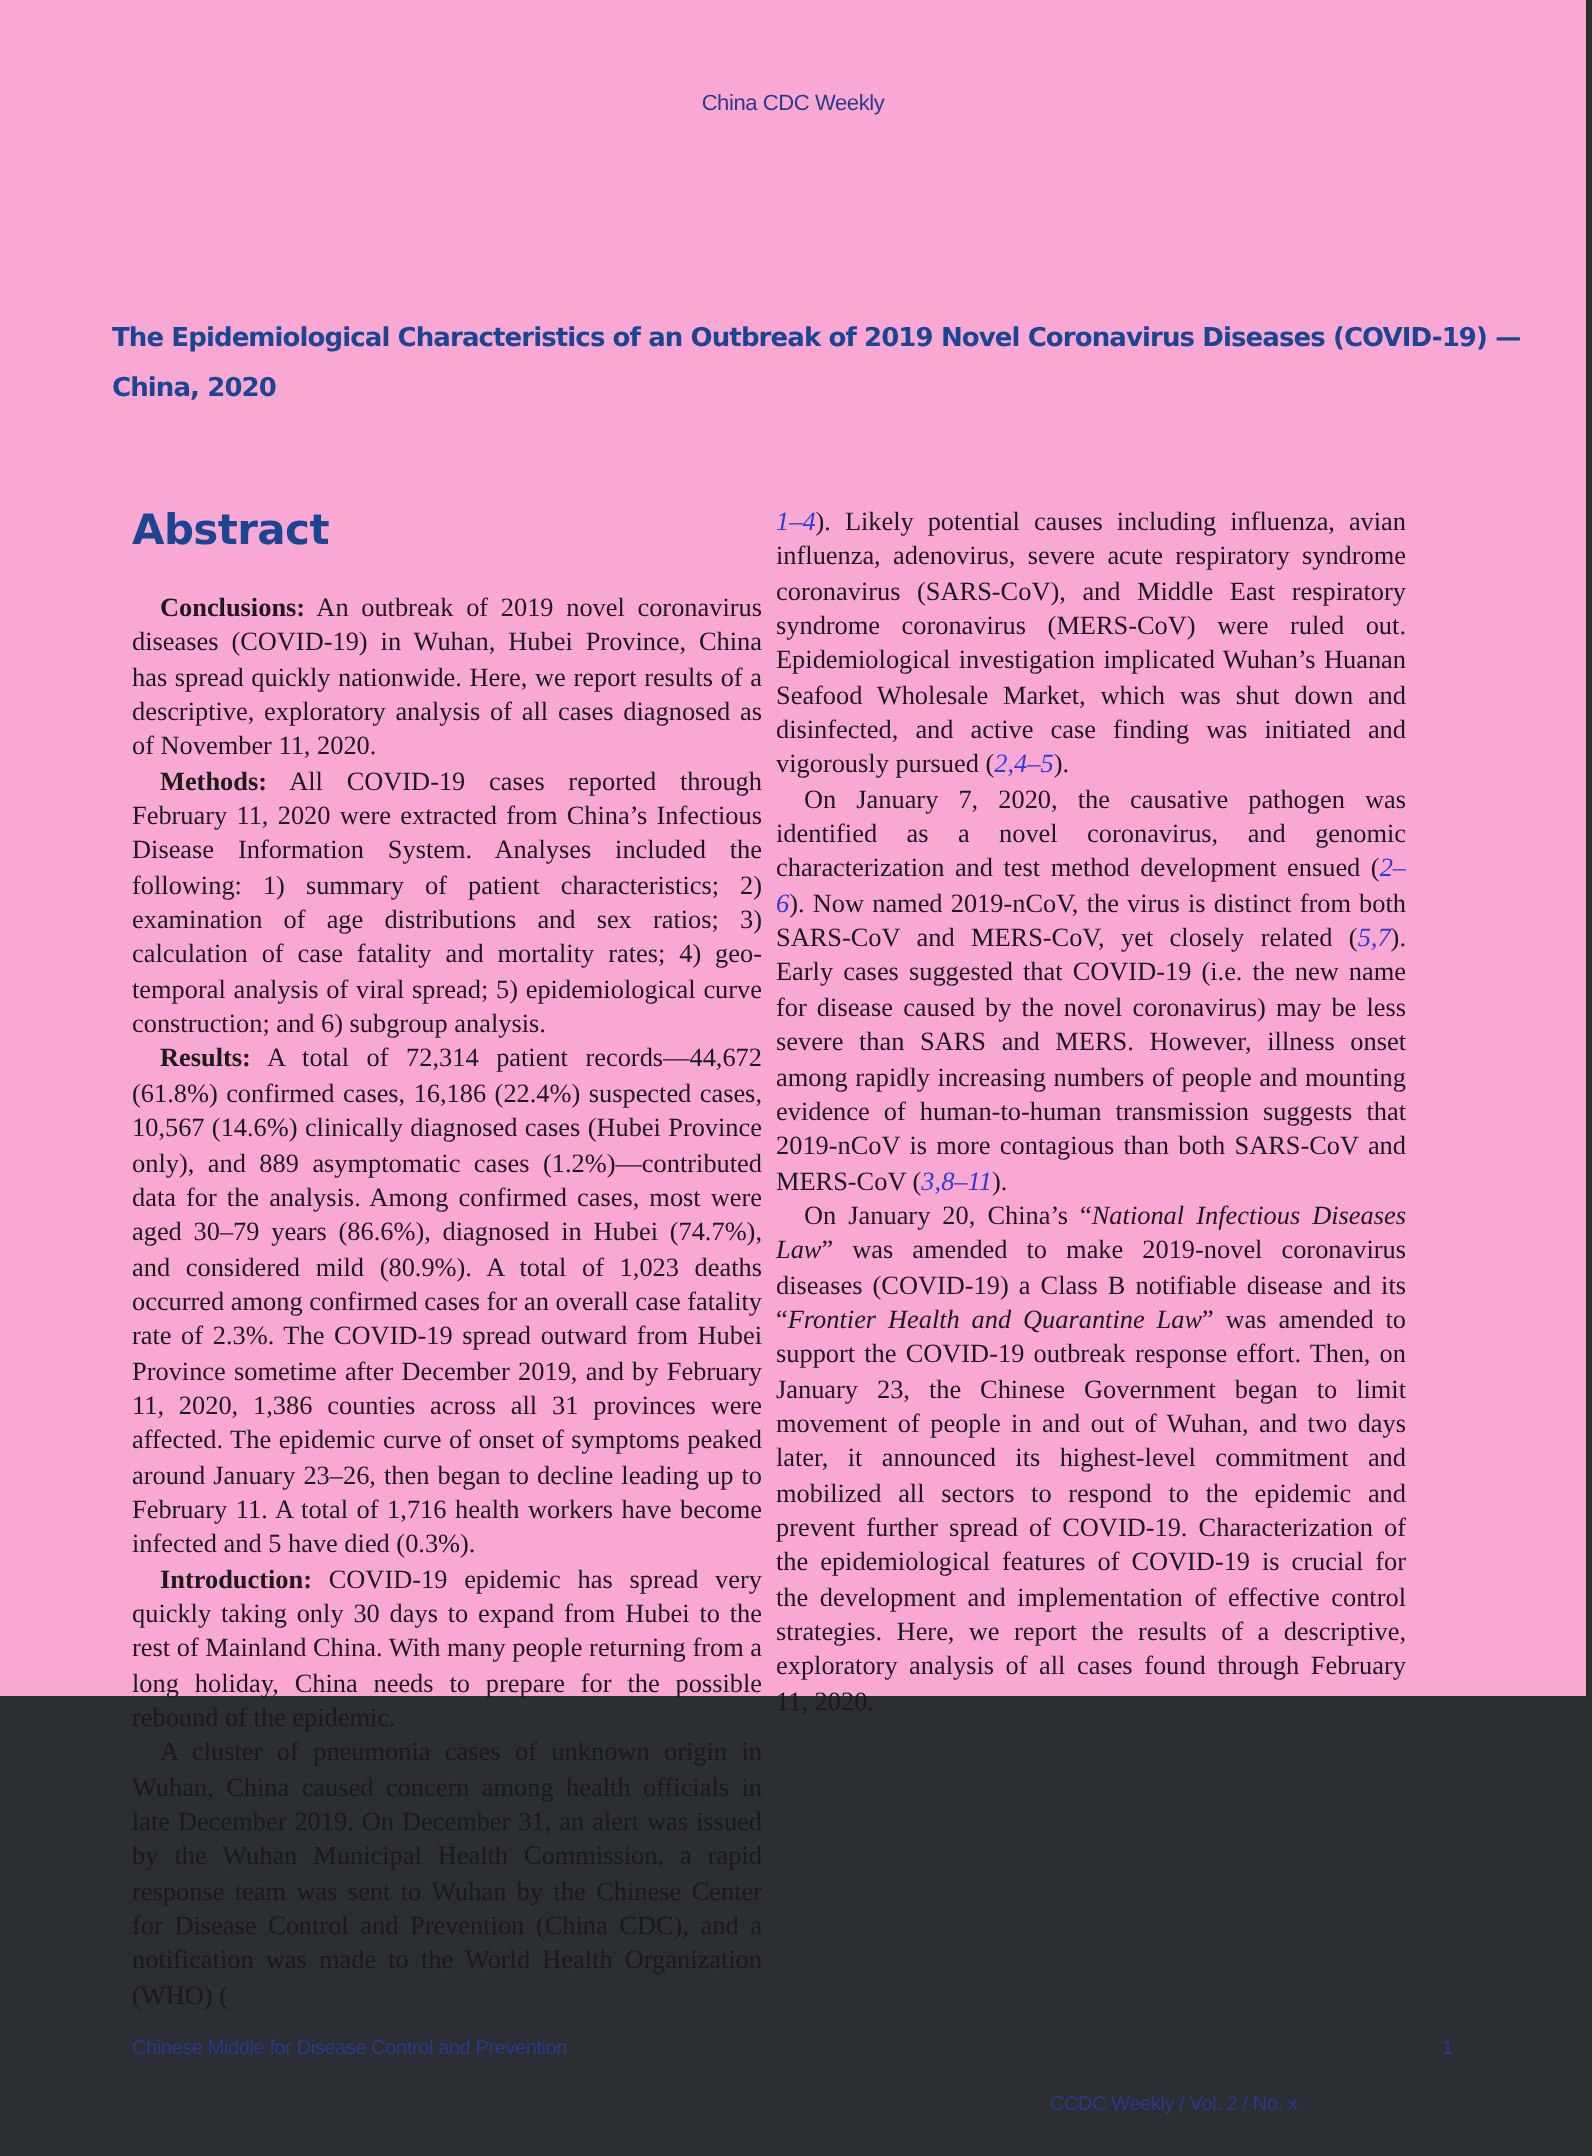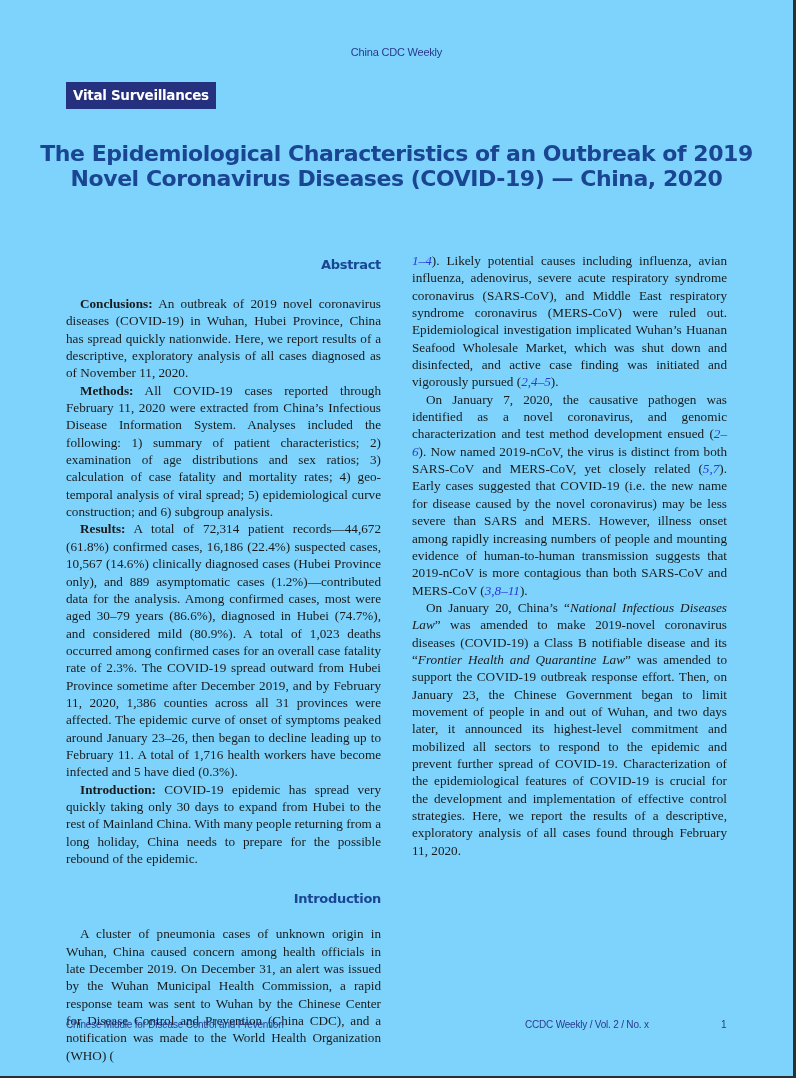--- a/index.html
+++ b/index.html
@@ -3,103 +3,101 @@
 <meta charset="utf-8">
 <style>
   html, body { margin: 0; padding: 0; }
   body {
     width: 796px; height: 1078px; overflow: hidden;
     background: #2b2e33;
     position: relative;
   }
   .page {
     position: absolute; left: 0; top: 0;
-    width: 793px; height: 1076px;
-    background: #7dd3fc;
+    width: 793px; height: 848px;
+    background: #f9a8d4;
   }
   .running-head {
     position: absolute; top: 46px; left: 0; width: 793px;
     text-align: center;
     font-family: "Liberation Sans", sans-serif;
     font-size: 11px; color: #2a3a8c;
     letter-spacing: -0.2px;
   }
   .section-badge {
     position: absolute; left: 66px; top: 82px;
     height: 27px; padding: 0 7px;
     background: #25307e; color: #ffffff;
     font-family: "DejaVu Sans", sans-serif;
     font-weight: bold; font-size: 13.5px;
     line-height: 27px; letter-spacing: -0.3px;
   }
   .title {
     position: absolute; top: 141px; left: 40px; width: 713px;
-    text-align: center;
+    text-align: left;
     font-family: "DejaVu Sans", sans-serif; font-weight: bold;
-    font-size: 22px; line-height: 25px; color: #1a4592;
+    font-size: 13px; line-height: 25px; color: #1a4592;
     letter-spacing: -0.45px;
-    margin: 0;
+    margin: 16px;
   }
   .authors {
     position: absolute; top: 207px; left: 0; width: 793px;
     text-align: center;
     font-family: "Liberation Serif", serif; font-size: 13px; color: #111;
   }
   .col {
     position: absolute; top: 252px;
     font-family: "Liberation Serif", serif;
     font-size: 13.2px; line-height: 17.35px; color: #1a1a1a;
     text-align: justify;
   }
   .col.left { left: 66px; width: 315px; }
-  .col.right { left: 412px; width: 315px; }
+  .col.right { left: 388px; width: 315px; }
   .col h2 {
     font-family: "DejaVu Sans", sans-serif; font-weight: bold;
-    font-size: 13px; color: #1a4592; text-align: right;
+    font-size: 21px; color: #1a4592; text-align: left;
     margin: 0; line-height: 26px; letter-spacing: -0.3px;
   }
   .col h2.abstract-h { margin-bottom: 17px; }
   .col h2.intro-h { margin-top: 19px; margin-bottom: 13px; }
   .col p { margin: 0; text-indent: 14px; }
   .col .label { font-weight: bold; }
   .col .ref { color: #2a3bd6; font-style: italic; }
   .col .it { font-style: italic; }
   .footer {
     position: absolute; top: 1019px;
     font-family: "Liberation Sans", sans-serif; font-size: 10px; color: #2a3a8c;
     letter-spacing: -0.2px;
   }
   .footer.left { left: 66px; }
-  .footer.mid { left: 525px; }
+  .footer.mid { left: 525px; margin-top: 28px; }
   .footer.page-num { left: 721px; }
 </style>
 </head>
 <body>
 
 <div class="page">
 
   <div class="running-head">China CDC Weekly</div>
 
-  <div class="section-badge">Vital Surveillances</div>
 
   <h1 class="title">The Epidemiological Characteristics of an Outbreak of 2019 Novel Coronavirus Diseases (COVID-19) — China, 2020</h1>
 
 
   <div class="col left">
     <h2 class="abstract-h">Abstract</h2>
 
     <p><span class="label">Conclusions:</span><span> An outbreak of 2019 novel coronavirus diseases (COVID-19) in Wuhan, Hubei Province, China has spread quickly nationwide. Here, we report results of a descriptive, exploratory analysis of all cases diagnosed as of November 11, 2020.</span></p>
 
     <p><span class="label">Methods:</span><span> All COVID-19 cases reported through February 11, 2020 were extracted from China’s Infectious Disease Information System. Analyses included the following: 1) summary of patient characteristics; 2) examination of age distributions and sex ratios; 3) calculation of case fatality and mortality rates; 4) geo-temporal analysis of viral spread; 5) epidemiological curve construction; and 6) subgroup analysis.</span></p>
 
     <p><span class="label">Results:</span><span> A total of 72,314 patient records—44,672 (61.8%) confirmed cases, 16,186 (22.4%) suspected cases, 10,567 (14.6%) clinically diagnosed cases (Hubei Province only), and 889 asymptomatic cases (1.2%)—contributed data for the analysis. Among confirmed cases, most were aged 30–79 years (86.6%), diagnosed in Hubei (74.7%), and considered mild (80.9%). A total of 1,023 deaths occurred among confirmed cases for an overall case fatality rate of 2.3%. The COVID-19 spread outward from Hubei Province sometime after December 2019, and by February 11, 2020, 1,386 counties across all 31 provinces were affected. The epidemic curve of onset of symptoms peaked around January 23–26, then began to decline leading up to February 11. A total of 1,716 health workers have become infected and 5 have died (0.3%).</span></p>
 
     <p><span class="label">Introduction:</span><span> COVID-19 epidemic has spread very quickly taking only 30 days to expand from Hubei to the rest of Mainland China. With many people returning from a long holiday, China needs to prepare for the possible rebound of the epidemic.</span></p>
 
-    <h2 class="intro-h">Introduction</h2>
 
     <p><span>A cluster of pneumonia cases of unknown origin in Wuhan, China caused concern among health officials in late December 2019. On December 31, an alert was issued by the Wuhan Municipal Health Commission, a rapid response team was sent to Wuhan by the Chinese Center for Disease Control and Prevention (China CDC), and a notification was made to the World Health Organization (WHO) (</span></p>
   </div>
 
   <div class="col right">
     <p style="text-indent:0"><span class="ref">1–4</span><span>). Likely potential causes including influenza, avian influenza, adenovirus, severe acute respiratory syndrome coronavirus (SARS-CoV), and Middle East respiratory syndrome coronavirus (MERS-CoV) were ruled out. Epidemiological investigation implicated Wuhan’s Huanan Seafood Wholesale Market, which was shut down and disinfected, and active case finding was initiated and vigorously pursued (</span><span class="ref">2,4–5</span><span>).</span></p>
 
     <p><span>On January 7, 2020, the causative pathogen was identified as a novel coronavirus, and genomic characterization and test method development ensued (</span><span class="ref">2–6</span><span>). Now named 2019-nCoV, the virus is distinct from both SARS-CoV and MERS-CoV, yet closely related (</span><span class="ref">5,7</span><span>). Early cases suggested that COVID-19 (i.e. the new name for disease caused by the novel coronavirus) may be less severe than SARS and MERS. However, illness onset among rapidly increasing numbers of people and mounting evidence of human-to-human transmission suggests that 2019-nCoV is more contagious than both SARS-CoV and MERS-CoV (</span><span class="ref">3,8–11</span><span>).</span></p>
 
     <p><span>On January 20, China’s “</span><span class="it">National Infectious Diseases Law</span><span>” was amended to make 2019-novel coronavirus diseases (COVID-19) a Class B notifiable disease and its “</span><span class="it">Frontier Health and Quarantine Law</span><span>” was amended to support the COVID-19 outbreak response effort. Then, on January 23, the Chinese Government began to limit movement of people in and out of Wuhan, and two days later, it announced its highest-level commitment and mobilized all sectors to respond to the epidemic and prevent further spread of COVID-19. Characterization of the epidemiological features of COVID-19 is crucial for the development and implementation of effective control strategies. Here, we report the results of a descriptive, exploratory analysis of all cases found through February 11, 2020.</span></p>

